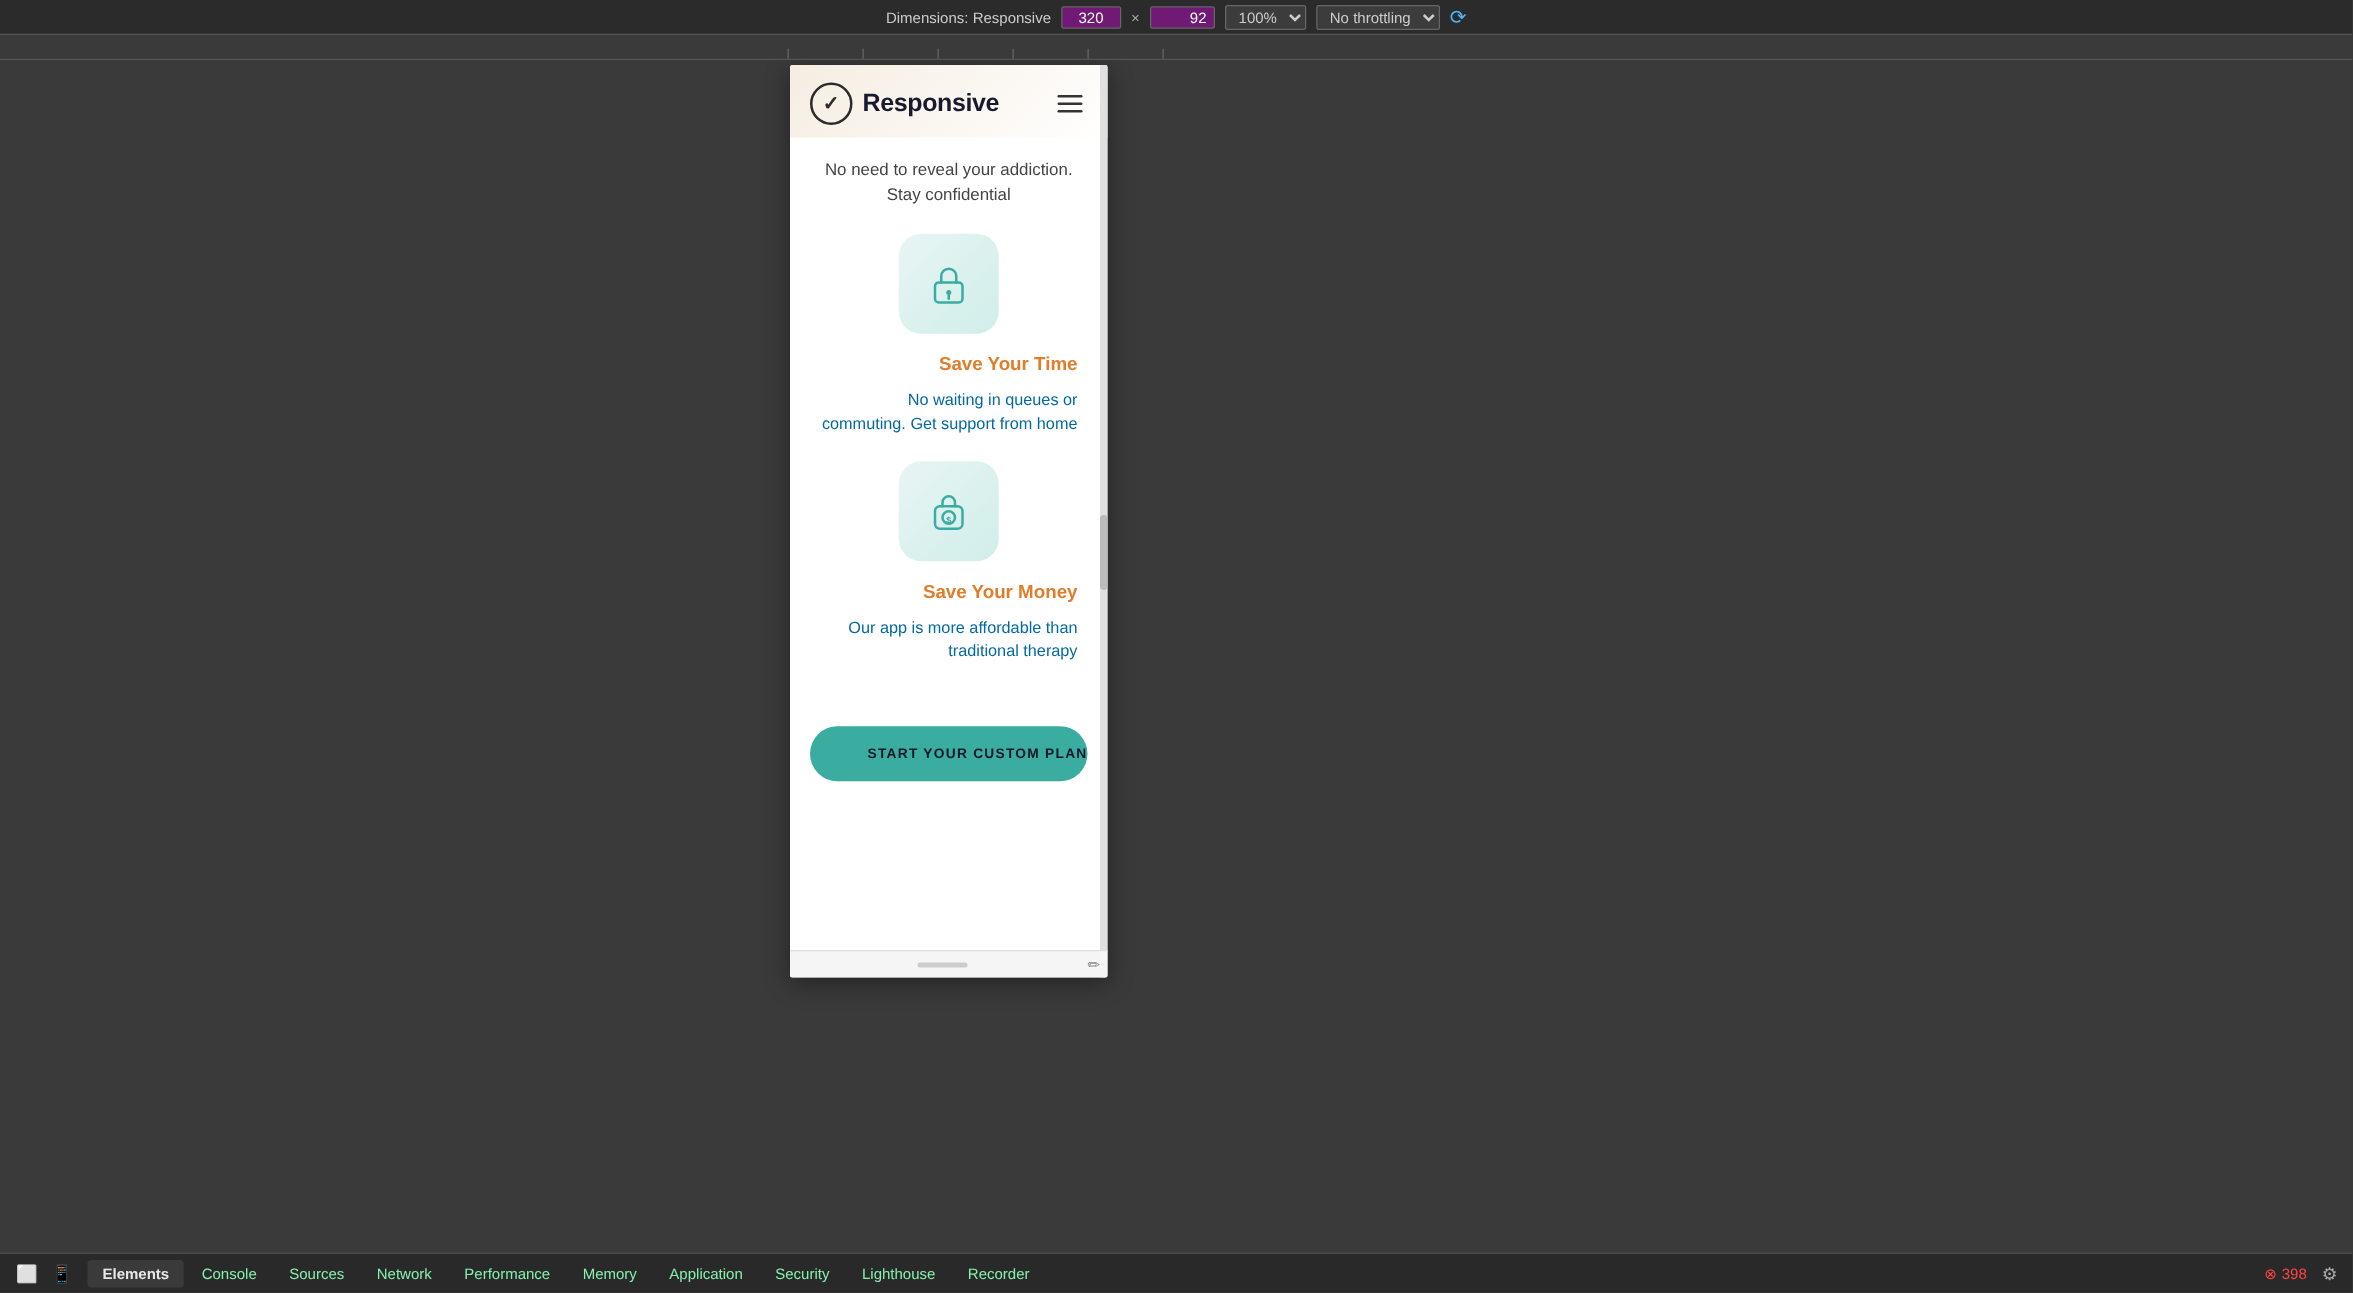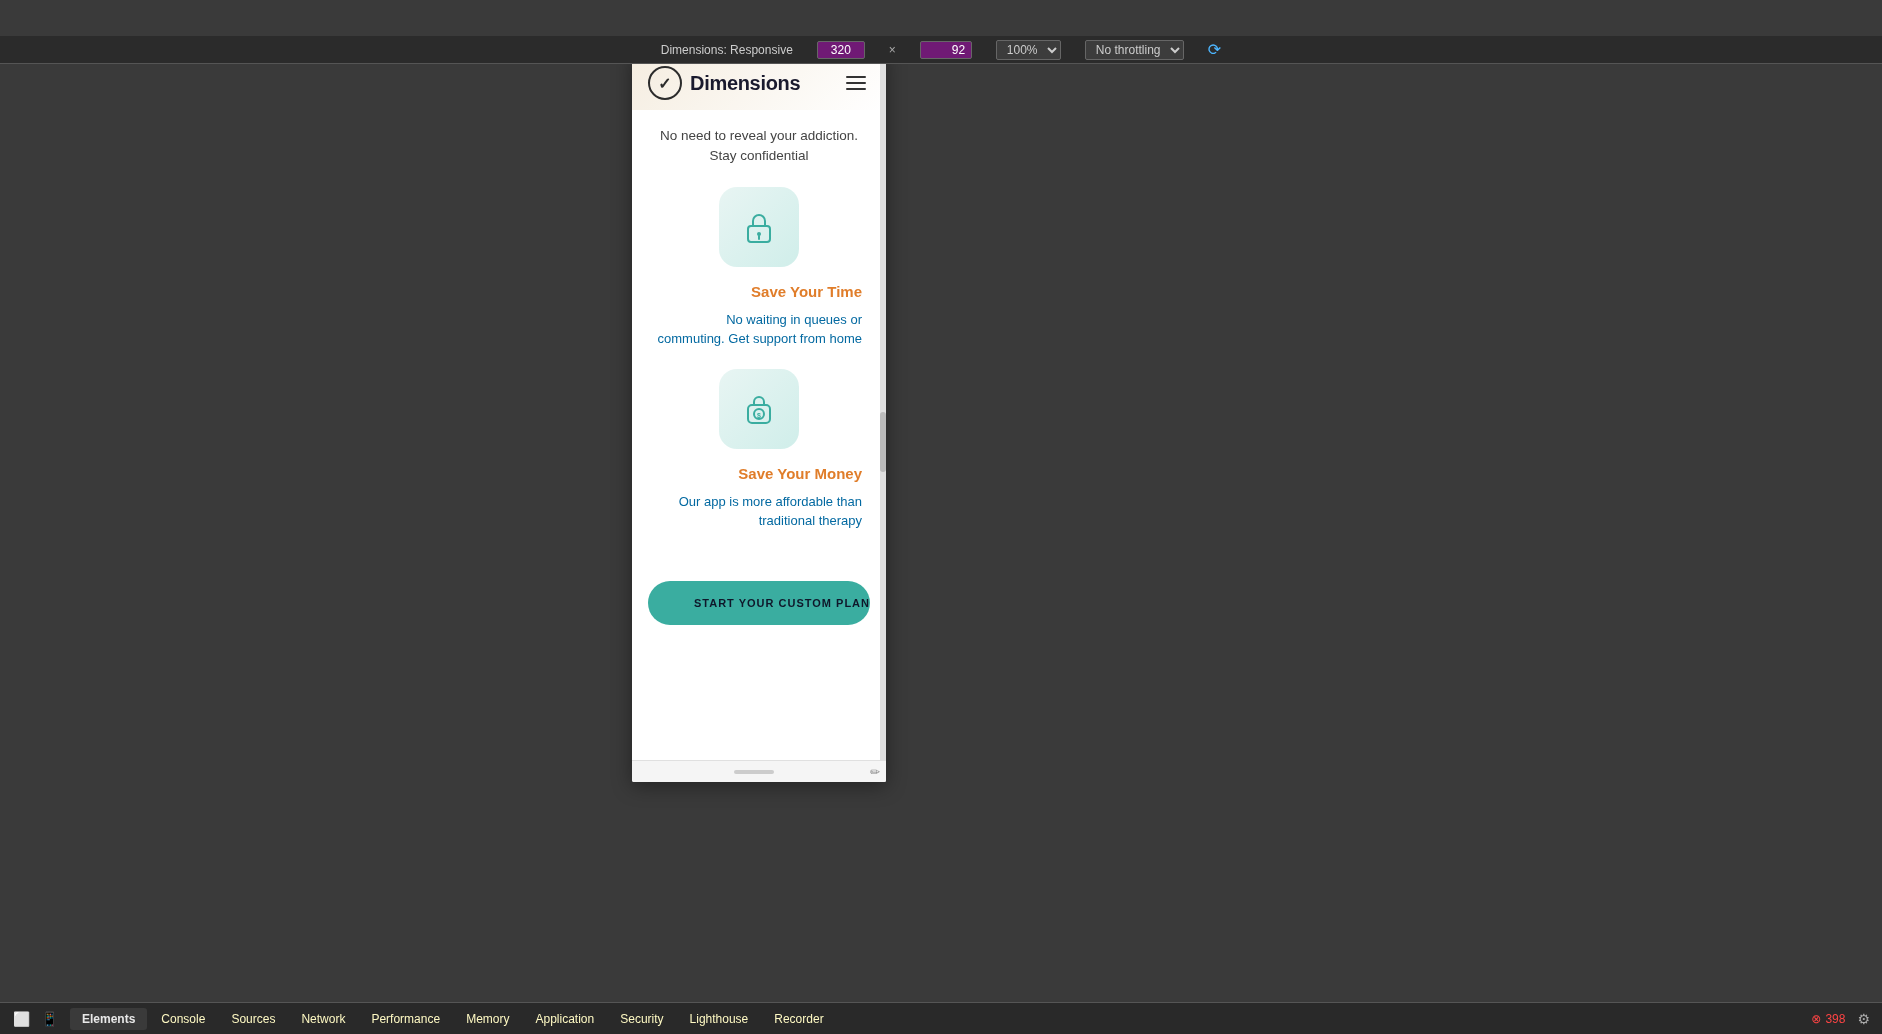--- a/index.html
+++ b/index.html
@@ -18,23 +18,22 @@
       position: absolute;
       top: 0;
       left: 0;
       width: 100%;
       height: 28px;
       background: #2b2b2b;
       border-bottom: 1px solid #555;
       display: flex;
       align-items: center;
       justify-content: center;
-      gap: 24px;
+      gap: 8px;
       z-index: 10;
-      margin-top: 36px;
     }
     .devtools-top-bar .dim-label {
       color: #ccc;
       font-size: 12px;
     }
     .devtools-top-bar .dim-input {
       background: #701a75;
       border: 1px solid #666;
       color: #fff;
       font-size: 12px;
@@ -264,21 +263,21 @@
       border-top: 1px solid #555;
       display: flex;
       align-items: center;
       padding: 0 12px;
       gap: 2px;
       z-index: 10;
     }
     .devtools-tab {
       padding: 4px 12px;
       font-size: 12px;
-      color: #fef9c3;
+      color: #86efac;
       cursor: pointer;
       border-radius: 3px;
     }
     .devtools-tab.active {
       color: #e8e8e8;
       background: #3a3a3a;
       font-weight: bold;
     }
     .devtools-bottom-right {
       margin-left: auto;
@@ -357,21 +356,21 @@
     <div class="ruler-tick"></div>
     <div class="ruler-tick"></div>
   </div>
 </div>
 
 <div class="phone-wrapper">
 
   <div class="app-header">
     <div class="app-logo">
       <div class="app-logo-icon">✓</div>
-      <span class="app-logo-text">Dimensions</span>
+      <span class="app-logo-text">Responsive</span>
     </div>
     <button class="hamburger-btn">
       <div class="hamburger-line"></div>
       <div class="hamburger-line"></div>
       <div class="hamburger-line"></div>
     </button>
   </div>
 
   <div class="app-content">
 

